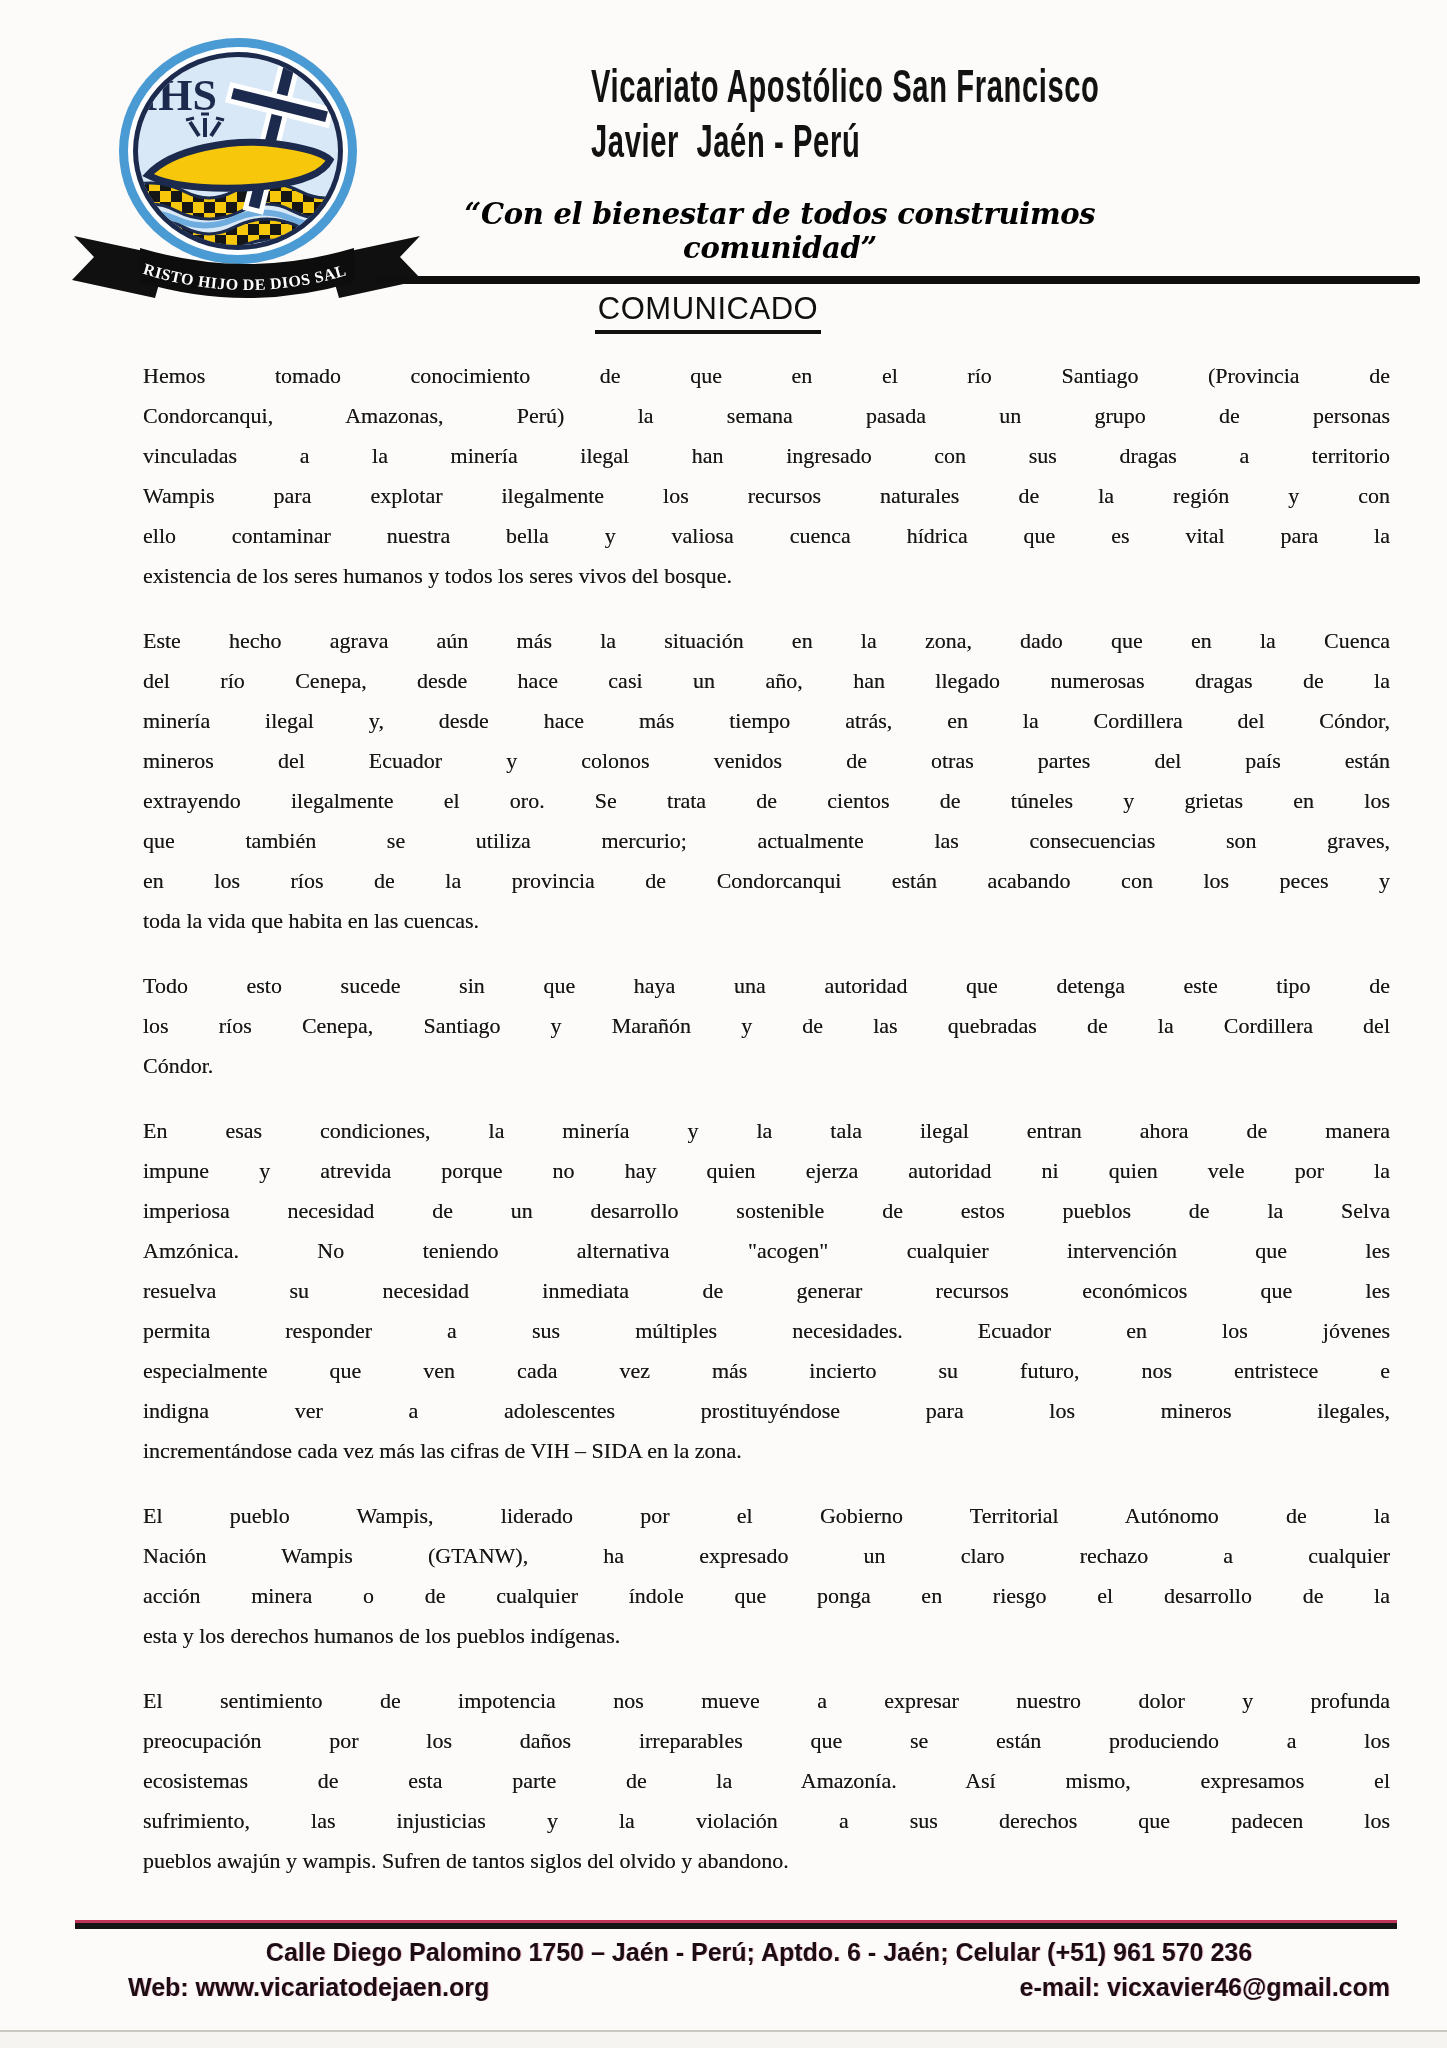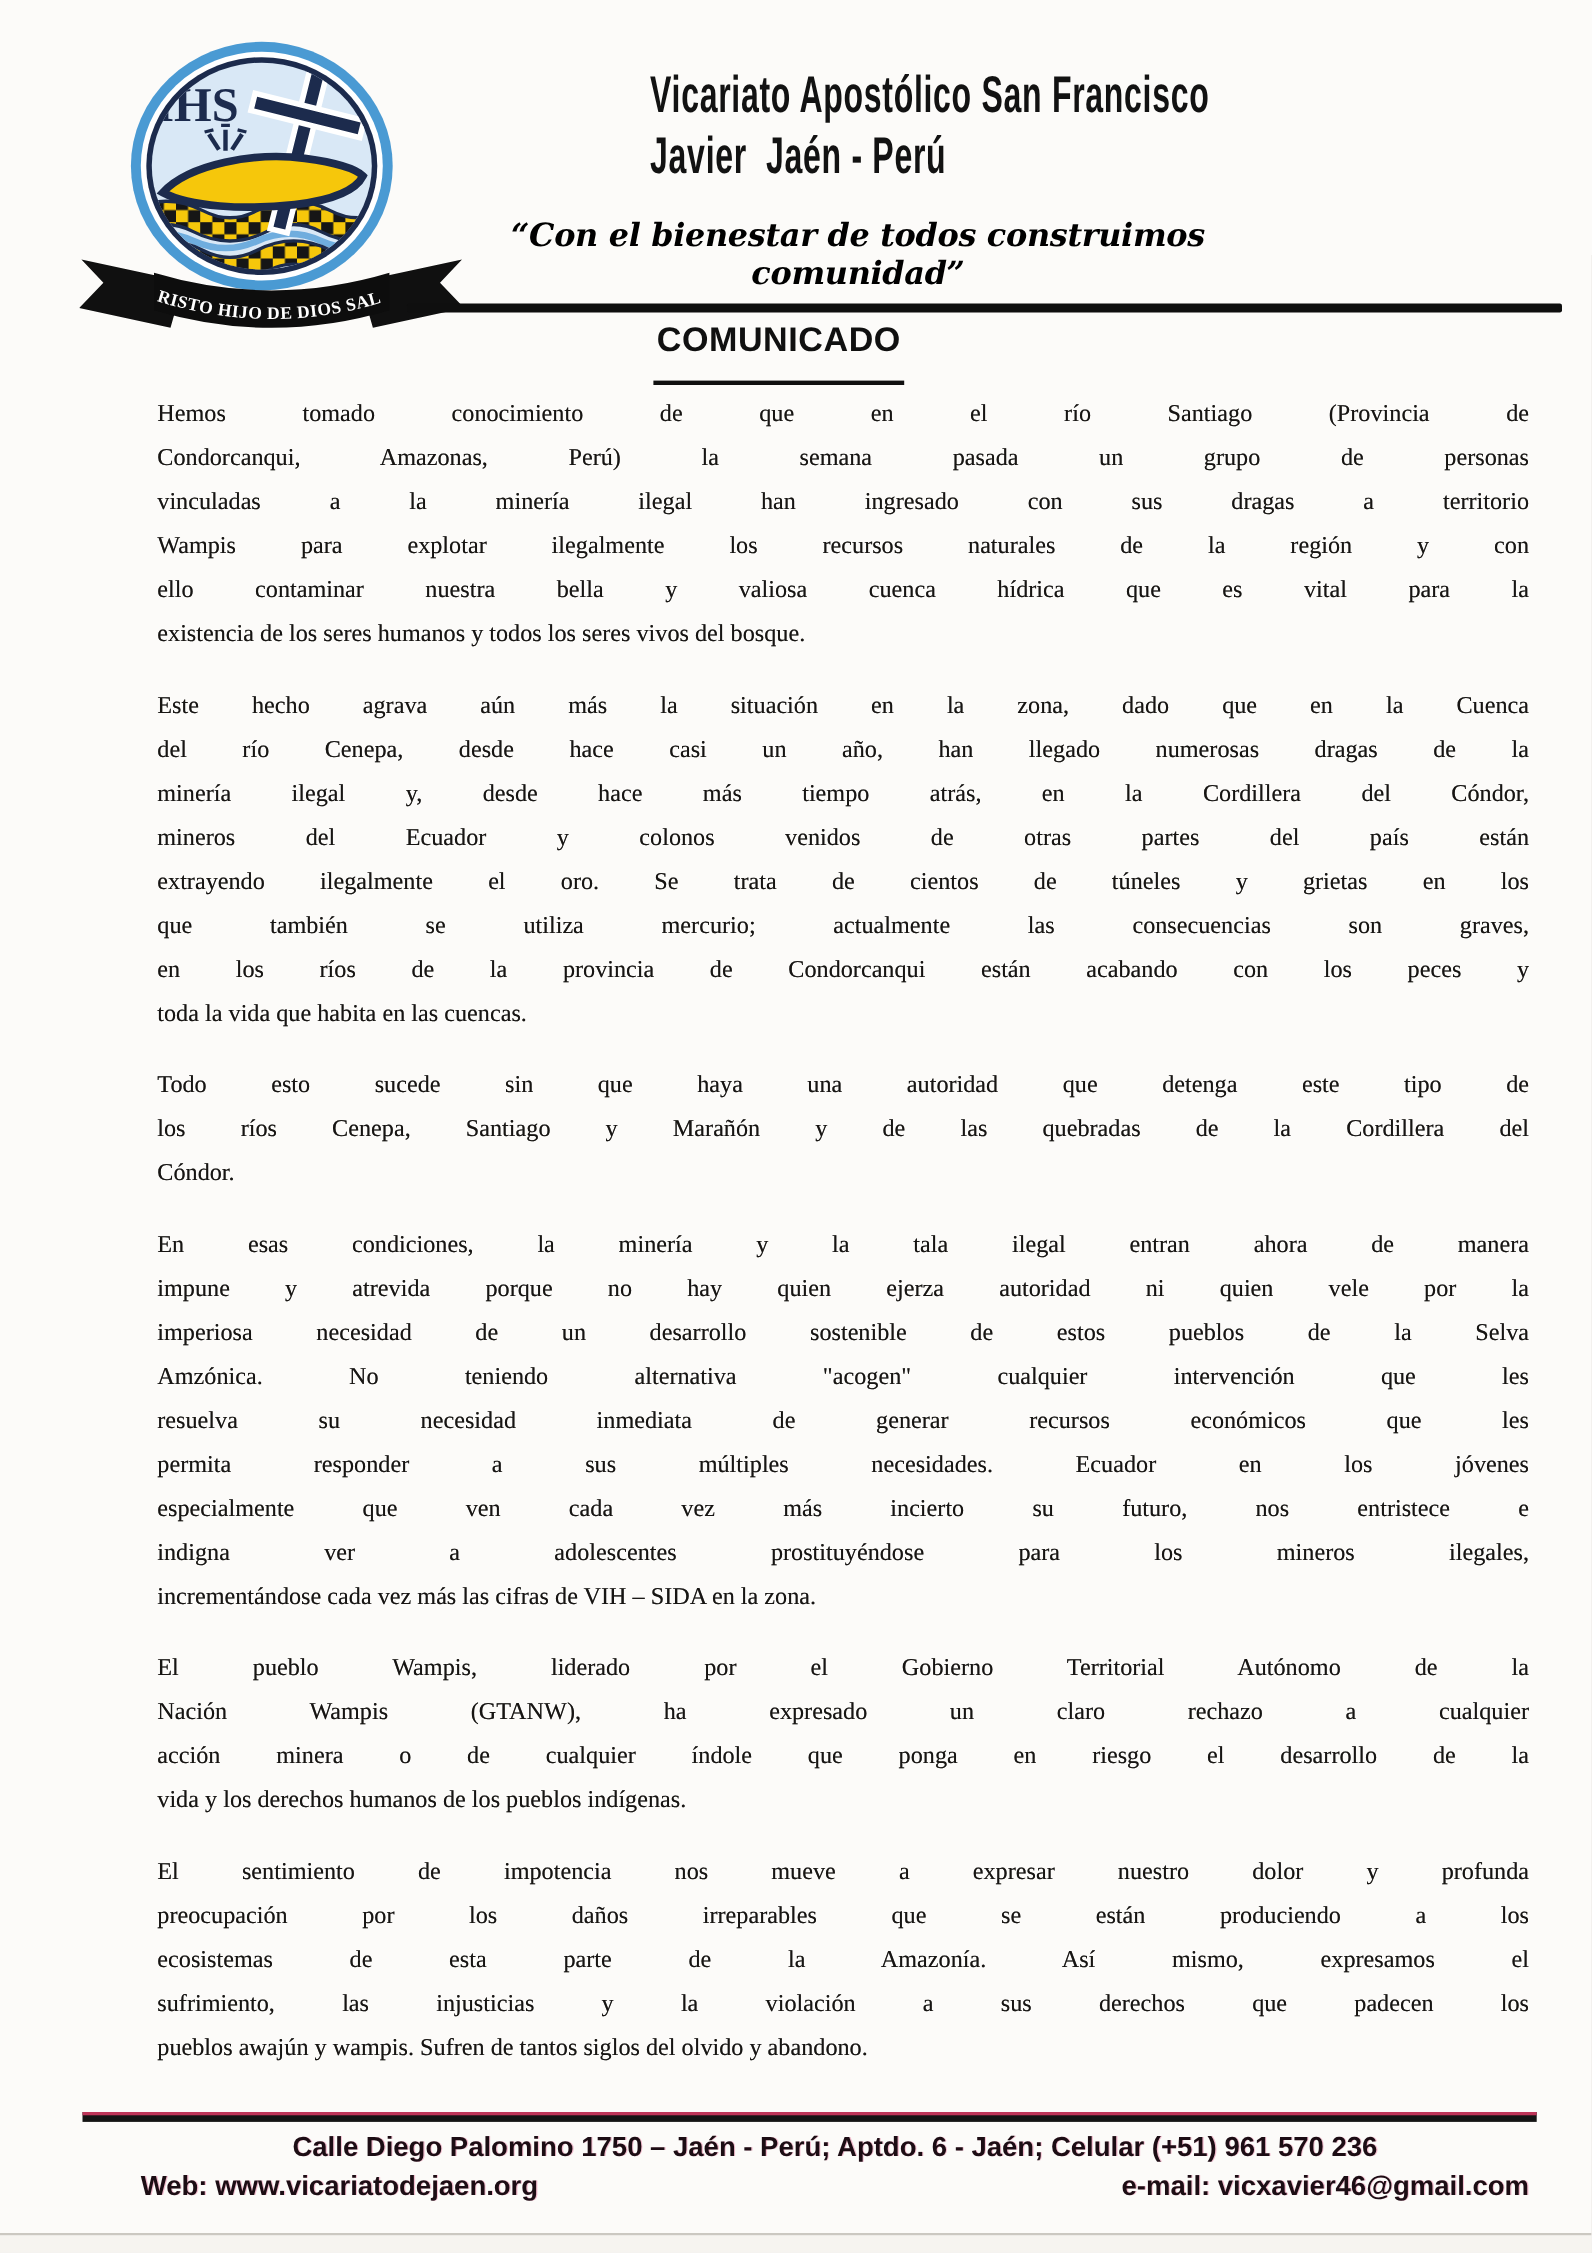--- a/index.html
+++ b/index.html
@@ -36,23 +36,23 @@
     position:absolute;left:370px;top:276px;width:1050px;height:8px;
     background:#0f0f0f;border-radius:2px;
   }
   .doc-heading{
     position:absolute;left:143px;top:291px;width:1130px;
     text-align:center;
   }
   .doc-heading .h-inner{
     display:inline-block;
     font-family:"Liberation Sans", sans-serif;
-    font-weight:700;font-size:31px;letter-spacing:0.5px;color:#101010;
+    font-weight:400;font-size:31px;letter-spacing:0.5px;color:#101010;
     border-bottom:4px solid #101010;
-    padding:0 3px 19px 3px;
+    padding:0 3px 3px 3px;
   }
   
   .doc-body{
     position:absolute;left:143px;top:356px;width:1247px;
     font-size:22px;line-height:40px;
     text-shadow:0 0 0.4px rgba(0,0,0,0.55);
   }
   .para{margin:0 0 25px 0;}
   .para .line{
     text-align:justify;
@@ -194,21 +194,21 @@
         <div class="line">resuelva su necesidad inmediata de generar recursos económicos que les</div>
         <div class="line">permita responder a sus múltiples necesidades. Ecuador en los jóvenes</div>
         <div class="line">especialmente que ven cada vez más incierto su futuro, nos entristece e</div>
         <div class="line">indigna ver a adolescentes prostituyéndose para los mineros ilegales,</div>
         <div class="line">incrementándose cada vez más las cifras de VIH – SIDA en la zona.</div>
       </div>
     <div class="para">
         <div class="line">El pueblo Wampis, liderado por el Gobierno Territorial Autónomo de la</div>
         <div class="line">Nación Wampis (GTANW), ha expresado un claro rechazo a cualquier</div>
         <div class="line">acción minera o de cualquier índole que ponga en riesgo el desarrollo de la</div>
-        <div class="line">vida y los derechos humanos de los pueblos indígenas.</div>
+        <div class="line">esta y los derechos humanos de los pueblos indígenas.</div>
       </div>
     <div class="para">
         <div class="line">El sentimiento de impotencia nos mueve a expresar nuestro dolor y profunda</div>
         <div class="line">preocupación por los daños irreparables que se están produciendo a los</div>
         <div class="line">ecosistemas de esta parte de la Amazonía. Así mismo, expresamos el</div>
         <div class="line">sufrimiento, las injusticias y la violación a sus derechos que padecen los</div>
         <div class="line">pueblos awajún y wampis. Sufren de tantos siglos del olvido y abandono.</div>
       </div>
   </div>
 

